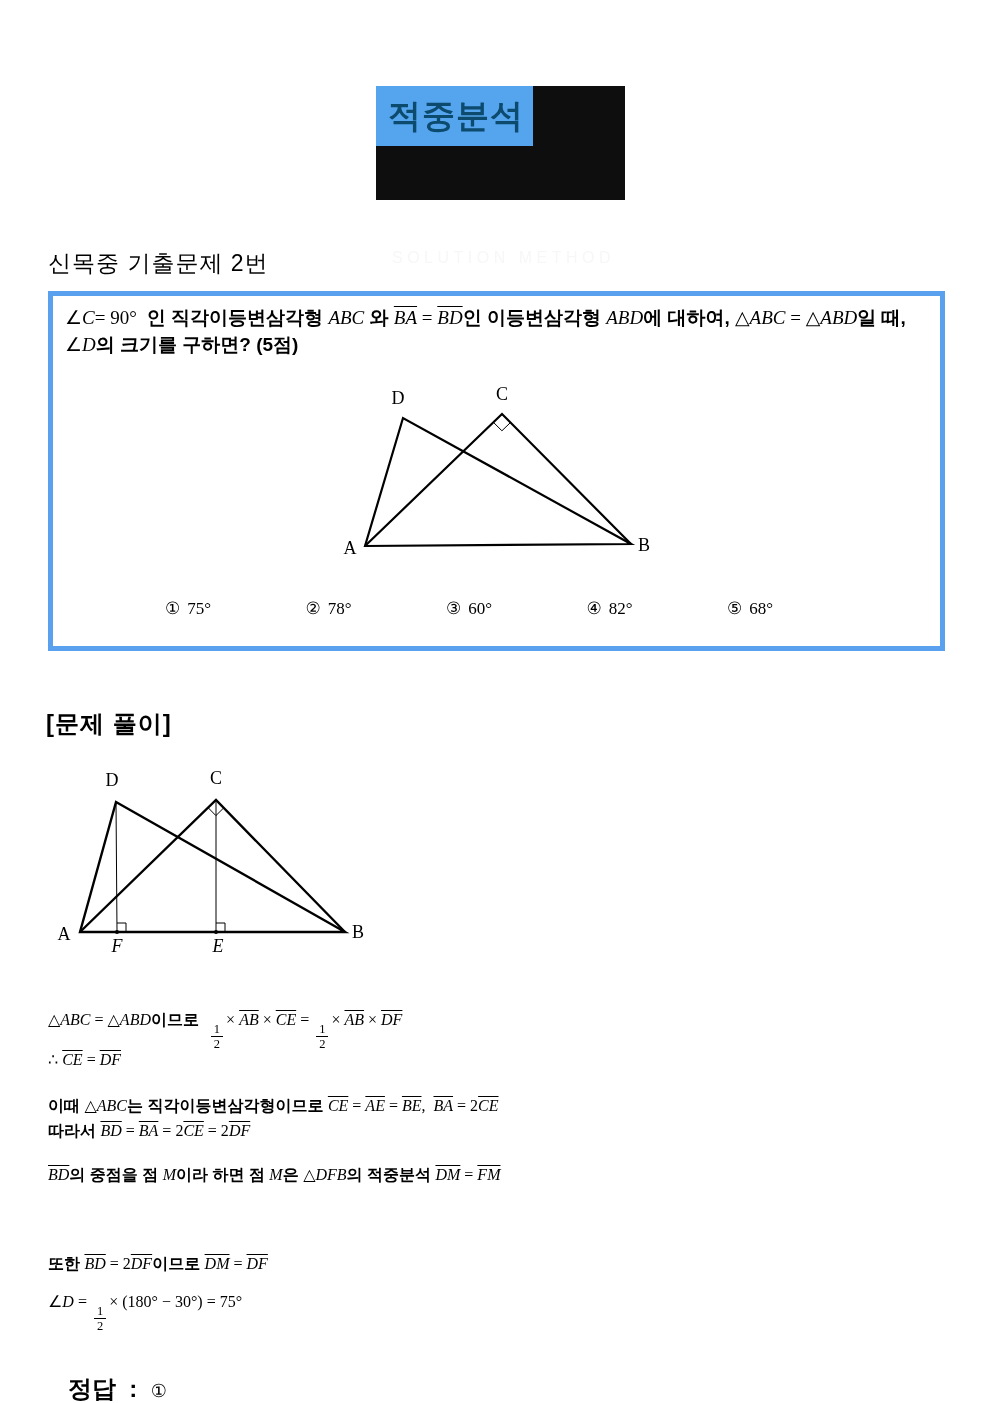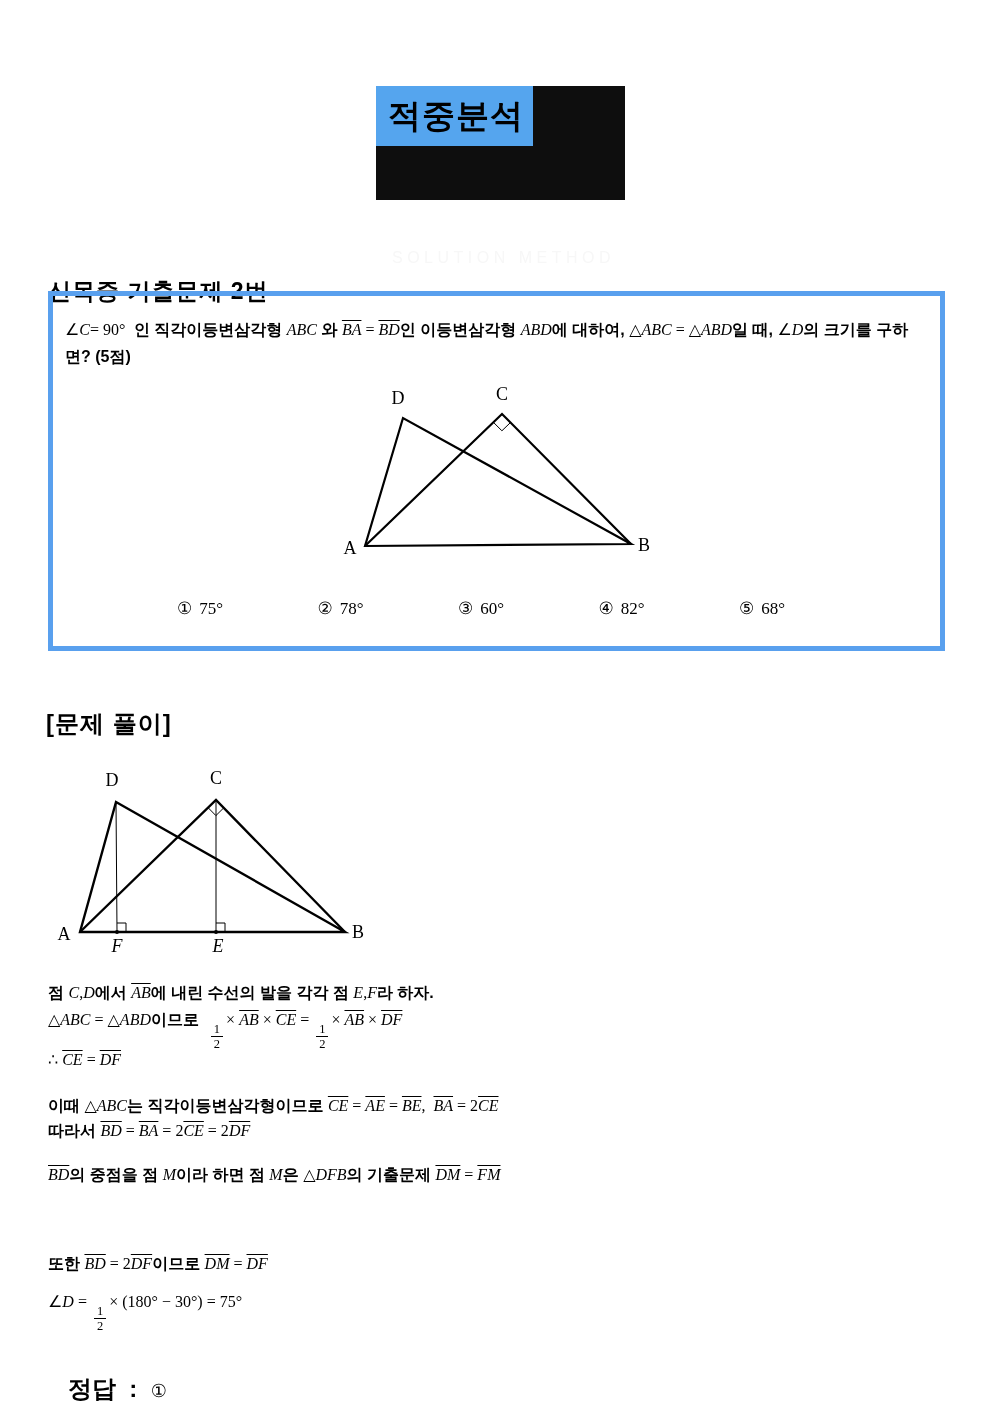--- a/index.html
+++ b/index.html
@@ -3,39 +3,39 @@
 <meta charset="utf-8">
 <style>
   html,body{margin:0;padding:0;background:#ffffff;}
   .page{position:relative;width:992px;height:1403px;background:#ffffff;overflow:hidden;
         font-family:"Liberation Sans",sans-serif;color:#000;}
 
   
   .logo{position:absolute;left:376px;top:86px;width:249px;height:114px;background:#0e0e0e;}
   .logo-blue{position:absolute;left:0;top:0;width:157px;height:60px;background:#55a5ee;
              display:flex;align-items:center;}
-  .logo-title{font-size:33px;font-weight:700;color:#000000;letter-spacing:1px;padding-left:12px;
+  .logo-title{font-size:33px;font-weight:700;color:#0c4a6e;letter-spacing:1px;padding-left:12px;
               font-family:"Liberation Sans",sans-serif;}
   .logo-sub{position:absolute;left:16px;top:163px;font-size:16px;color:#f7f7f7;
             letter-spacing:4.5px;font-weight:500;}
 
   
-  .sec-title{position:absolute;left:48px;top:276px;font-size:23px;font-weight:700;letter-spacing:1px;}
+  .sec-title{position:absolute;left:48px;top:248px;font-size:23px;font-weight:400;letter-spacing:1px;}
 
   
   .problem-box{position:absolute;left:48px;top:291px;width:897px;height:360px;
                border:5px solid #59a0ee;box-sizing:border-box;}
-  .statement{margin:20px 12px 0 12px;font-size:16px;line-height:27px;white-space:pre-wrap;}
+  .statement{margin:8px 12px 0 12px;font-size:19px;line-height:27px;white-space:pre-wrap;}
 
   .fig1{position:absolute;left:277px;top:86px;}
   .fig2{position:absolute;left:52px;top:766px;}
   svg text{font-family:"Liberation Serif",serif;font-size:18px;fill:#000;}
   svg text.it{font-style:italic;}
 
-  .choices{position:absolute;left:112px;top:302px;width:608px;display:flex;justify-content:space-between;margin-left:12px;}
+  .choices{position:absolute;left:112px;top:302px;width:608px;display:flex;justify-content:space-between;}
   .choice{font-family:"Liberation Serif",serif;font-size:17px;white-space:pre;}
   .choice .cnum{margin-right:7px;}
 
   
   .sol-heading{position:absolute;left:46px;top:708px;font-size:24px;font-weight:700;letter-spacing:1px;}
   .sol-line{position:absolute;left:48px;font-size:16px;line-height:24px;white-space:pre;}
   .answer-line{position:absolute;left:48px;top:1352px;font-size:18px;white-space:pre;}
   .answer-line .kr{font-size:24px;}
   .answer-line .mr{font-size:18px;}
 
@@ -102,26 +102,25 @@
       <circle cx="164" cy="166" r="2" fill="#000"></circle>
       <text x="60" y="20" text-anchor="middle">D</text>
       <text x="164" y="18" text-anchor="middle">C</text>
       <text x="12" y="174" text-anchor="middle">A</text>
       <text x="306" y="172" text-anchor="middle">B</text>
       <text x="65" y="186" text-anchor="middle" class="it">F</text>
       <text x="166" y="186" text-anchor="middle" class="it">E</text>
     </svg>
   </div>
 
-  <div class="sol-line" style="top:981px"><span class="kr">점 </span><span class="mi">C</span><span class="mr">,</span><span class="mi">D</span><span class="kr">에서 </span><span class="mi ov">AB</span><span class="kr">에 내린 수선의 발을 각각 점 </span><span class="mi">E</span><span class="mr">,</span><span class="mi">F</span><span class="kr">라 하자.</span></div>
   <div class="sol-line" style="top:1008px"><span class="mr">△</span><span class="mi">ABC</span><span class="mr"> = △</span><span class="mi">ABD</span><span class="kr">이므로  </span><span class="frac"><span class="num">1</span><span class="den">2</span></span><span class="mr">× </span><span class="mi ov">AB</span><span class="mr"> × </span><span class="mi ov">CE</span><span class="mr"> = </span><span class="frac"><span class="num">1</span><span class="den">2</span></span><span class="mr">× </span><span class="mi ov">AB</span><span class="mr"> × </span><span class="mi ov">DF</span></div>
   <div class="sol-line" style="top:1048px"><span class="mr">∴ </span><span class="mi ov">CE</span><span class="mr"> = </span><span class="mi ov">DF</span></div>
   <div class="sol-line" style="top:1094px"><span class="kr">이때 </span><span class="mr">△</span><span class="mi">ABC</span><span class="kr">는 직각이등변삼각형이므로 </span><span class="mi ov">CE</span><span class="mr"> = </span><span class="mi ov">AE</span><span class="mr"> = </span><span class="mi ov">BE</span><span class="mr">,  </span><span class="mi ov">BA</span><span class="mr"> = 2</span><span class="mi ov">CE</span></div>
   <div class="sol-line" style="top:1119px"><span class="kr">따라서 </span><span class="mi ov">BD</span><span class="mr"> = </span><span class="mi ov">BA</span><span class="mr"> = 2</span><span class="mi ov">CE</span><span class="mr"> = 2</span><span class="mi ov">DF</span></div>
-  <div class="sol-line" style="top:1163px"><span class="mi ov">BD</span><span class="kr">의 중점을 점 </span><span class="mi">M</span><span class="kr">이라 하면 점 </span><span class="mi">M</span><span class="kr">은 </span><span class="mr">△</span><span class="mi">DFB</span><span class="kr">의 기출문제 </span><span class="mi ov">DM</span><span class="mr"> = </span><span class="mi ov">FM</span></div>
+  <div class="sol-line" style="top:1163px"><span class="mi ov">BD</span><span class="kr">의 중점을 점 </span><span class="mi">M</span><span class="kr">이라 하면 점 </span><span class="mi">M</span><span class="kr">은 </span><span class="mr">△</span><span class="mi">DFB</span><span class="kr">의 적중분석 </span><span class="mi ov">DM</span><span class="mr"> = </span><span class="mi ov">FM</span></div>
   <div class="sol-line" style="top:1252px"><span class="kr">또한 </span><span class="mi ov">BD</span><span class="mr"> = 2</span><span class="mi ov">DF</span><span class="kr">이므로 </span><span class="mi ov">DM</span><span class="mr"> = </span><span class="mi ov">DF</span></div>
   <div class="sol-line" style="top:1290px"><span class="mr">∠</span><span class="mi">D</span><span class="mr"> = </span><span class="frac"><span class="num">1</span><span class="den">2</span></span><span class="mr">× (180° − 30°) = 75°</span></div>
 
   <div class="answer-line">
     <span class="kr">정답</span><span class="kr">  :  </span><span class="mr">①</span>
   </div>
 
 </div>
 
 </body></html>

